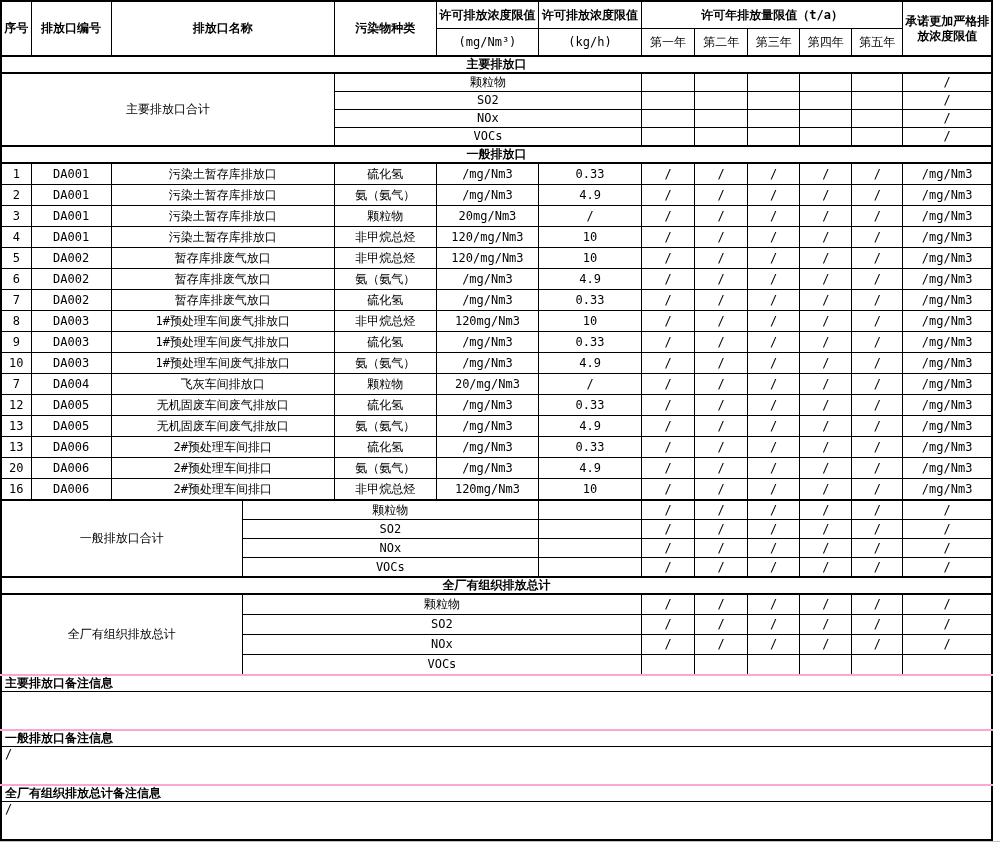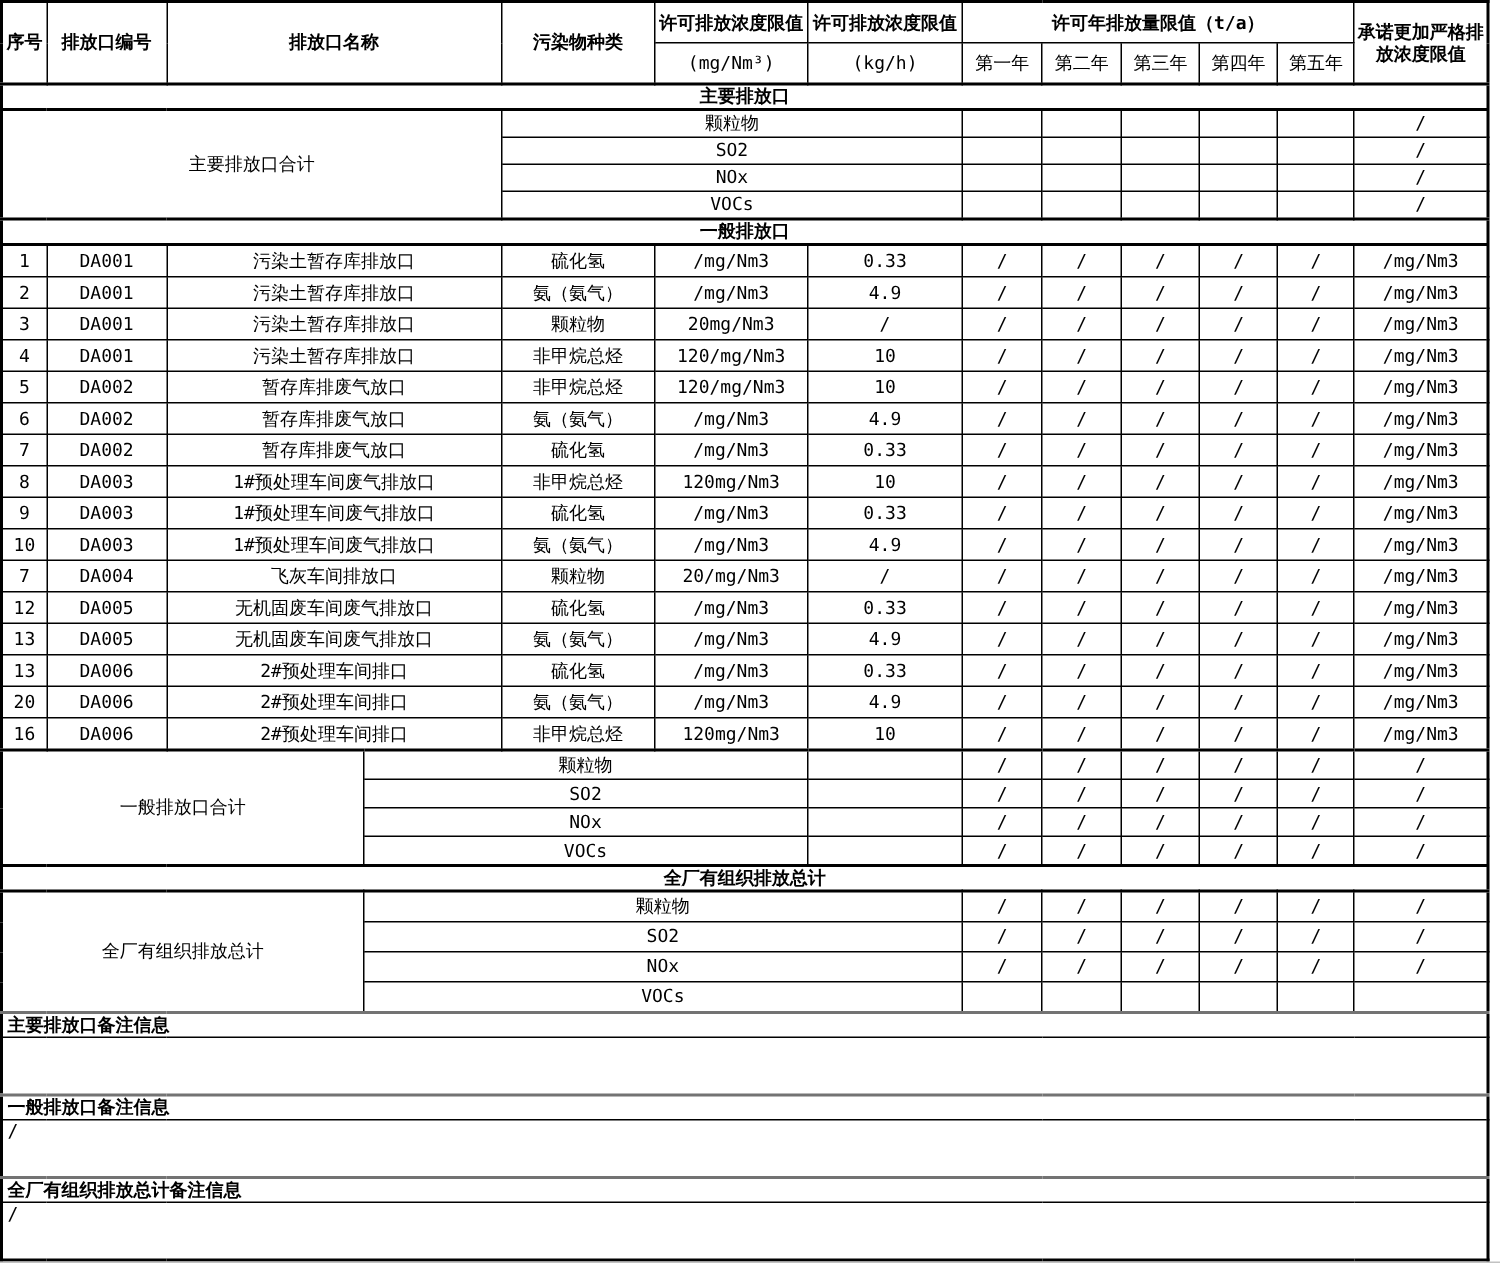--- a/index.html
+++ b/index.html
@@ -18,21 +18,21 @@
   table.permit { border:2px solid #000; }
   tr.h td { font-weight:bold; height:26px;margin-top:15px; }
   tr.h2 td { font-weight:normal; height:26px; }
   td.wrap { white-space:normal; }
   tr.sec td { height:13px; font-weight:bold; border-top:2px solid #000; border-bottom:2px solid #000;margin-top:35px; }
   tr.mt td { height:17px; }
   tr.dr td { height:20px; white-space:nowrap; }
   tr.gt td { height:18px; }
   tr.gt0 td { border-top:2px solid #000; }
   tr.pt td { height:19px; }
-  tr.rh td { height:12px; font-weight:bold; text-align:left; padding-left:3px; border-top:2px solid #737373; }
+  tr.rh td { height:12px; font-weight:bold; text-align:left; padding-left:3px; border-top:2px solid #f9a8d4; }
   tr.er td { height:16px; }
   tr.rv td { height:37px; text-align:left; vertical-align:top; padding-left:3px; }
   .bottom-strip { width:1000px; height:7px; background:#c2c2c2; }
 </style>
 </head>
 <body>
 
 <div class="page">
 <table class="permit">
   <colgroup>

